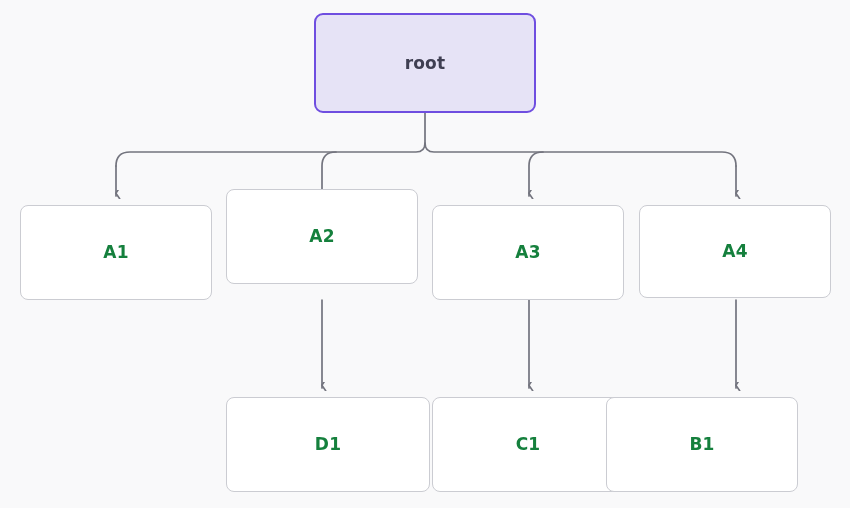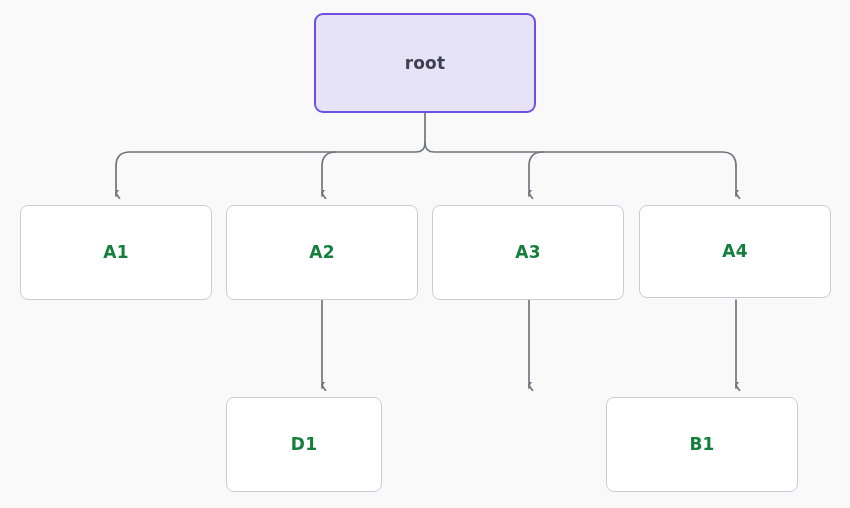--- a/index.html
+++ b/index.html
@@ -79,34 +79,37 @@
   </svg>
 
   <div class="node root-node" style="left:314px; top:13px; width:222px; height:100px;">
     <span class="node-label">root</span>
   </div>
 
   <div class="node" style="left:20px; top:205px; width:192px; height:95px;">
     <span class="node-label">A1</span>
   </div>
 
-  <div class="node" style="left:226px; top:205px; width:192px; height:95px;">
+  <div class="node" style="left:226px; top:189px; width:192px; height:95px;">
     <span class="node-label">A2</span>
   </div>
 
   <div class="node" style="left:432px; top:205px; width:192px; height:95px;text-align:right;">
     <span class="node-label">A3</span>
   </div>
 
   <div class="node" style="left:639px; top:205px; width:192px; height:93px;">
     <span class="node-label">A4</span>
   </div>
 
-  <div class="node" style="left:226px; top:397px; width:156px; height:95px;">
+  <div class="node" style="left:226px; top:397px; width:204px; height:95px;">
     <span class="node-label">D1</span>
   </div>
 
+  <div class="node" style="left:432px; top:397px; width:192px; height:95px;">
+    <span class="node-label">C1</span>
+  </div>
 
   <div class="node" style="left:606px; top:397px; width:192px; height:95px;">
     <span class="node-label">B1</span>
   </div>
 
 </div>
 
 </body></html>

